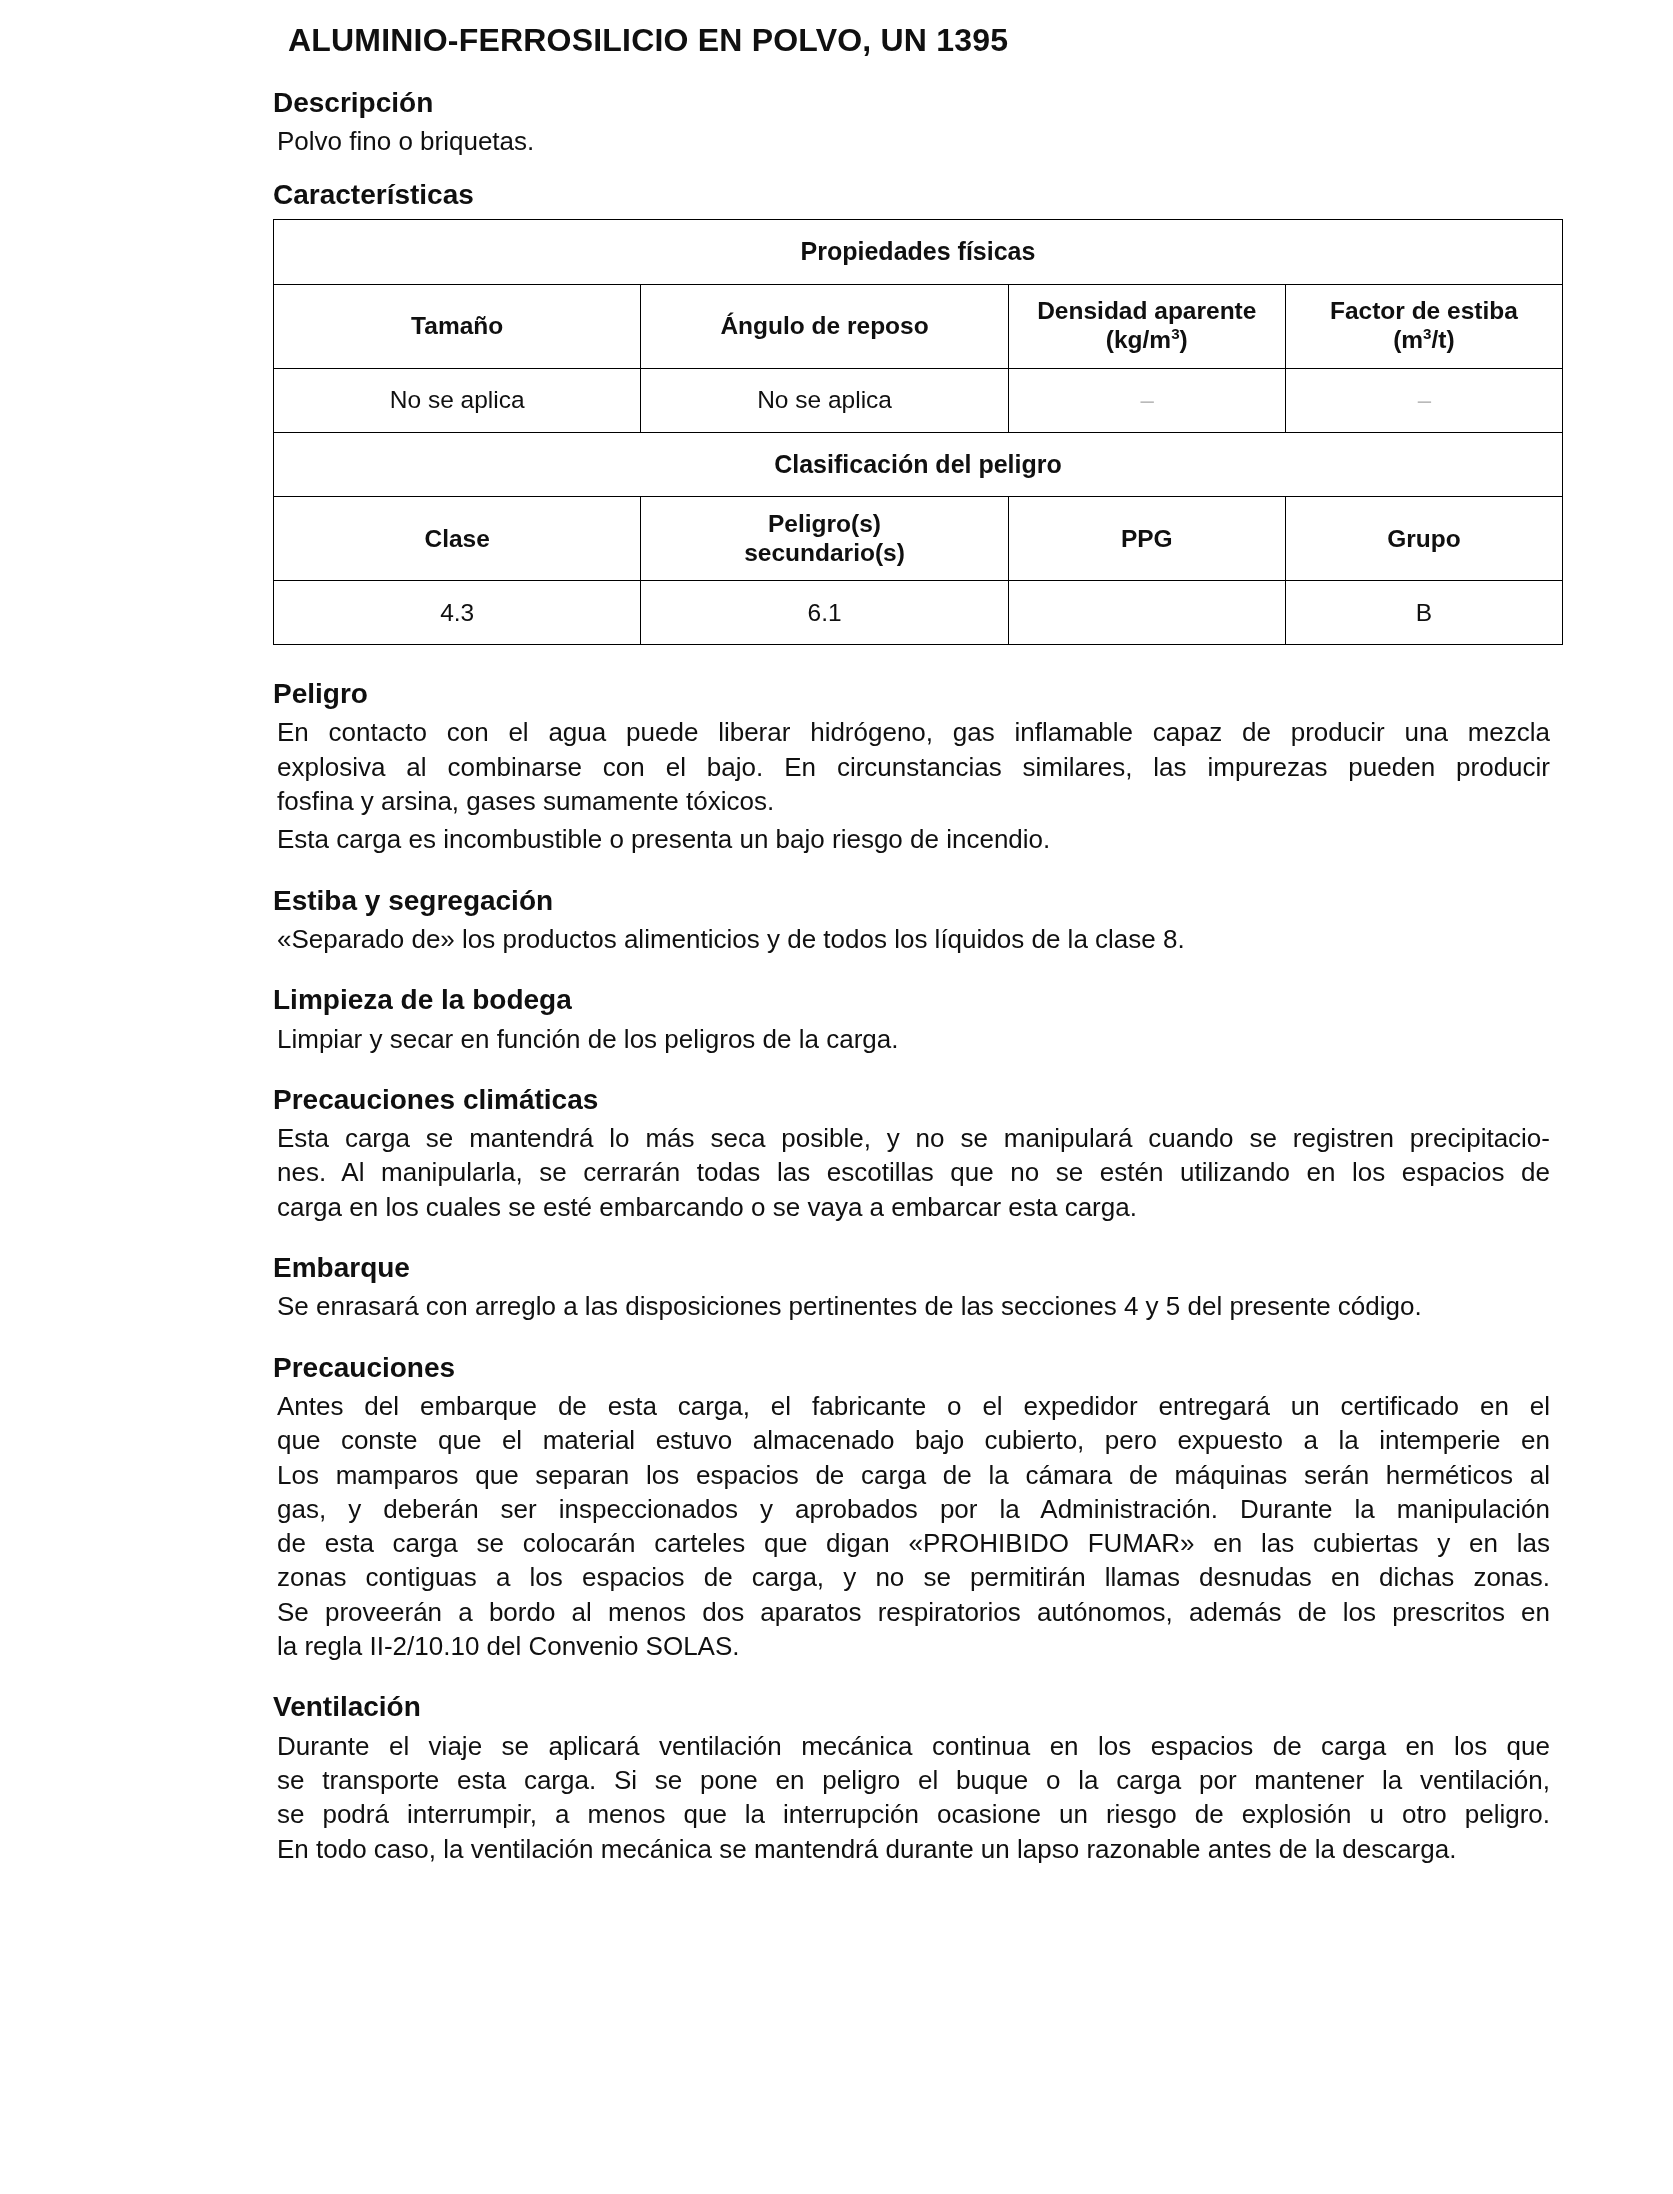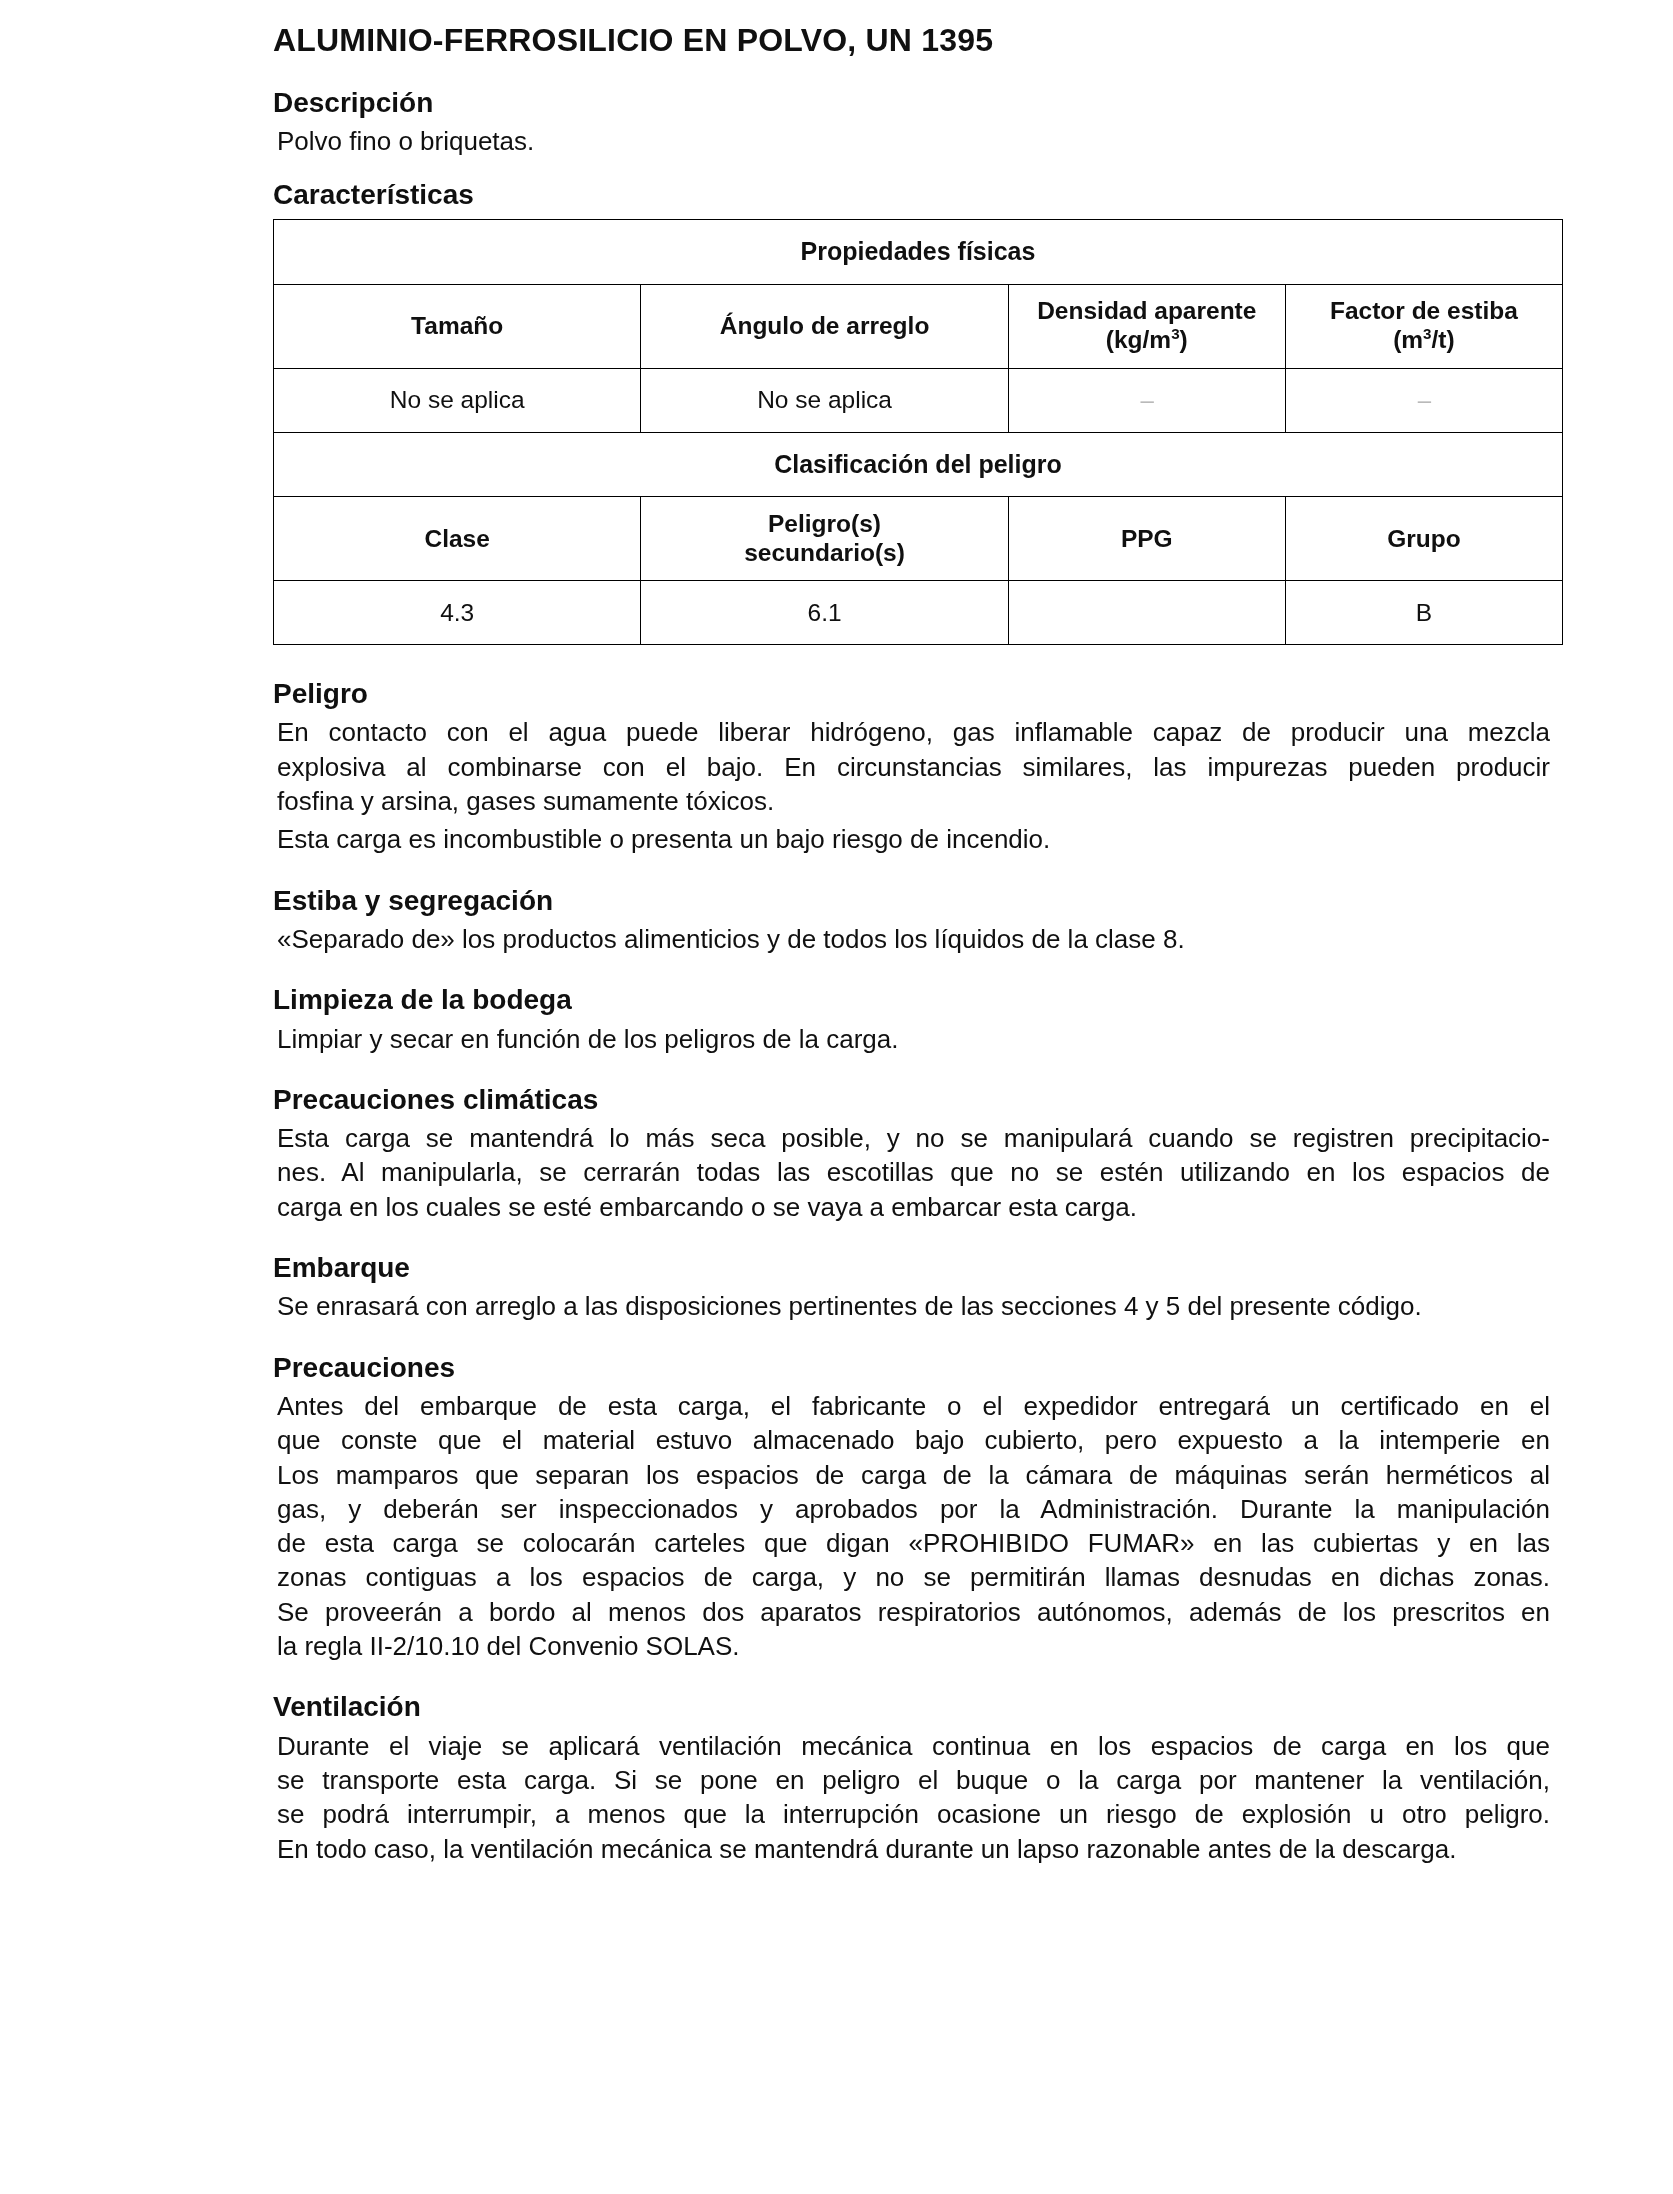--- a/index.html
+++ b/index.html
@@ -22,21 +22,21 @@
     height: 2194px;
     box-sizing: border-box;
     padding: 22px 119px 0 273px;
   }
 
   
   .doc-title {
     font-size: 32px;
     font-weight: bold;
     letter-spacing: 0.2px;
-    margin: 0 0 27px 0;
+    margin: 0 0 27px 15px;
     line-height: 1.15;
   }
 
   .section-heading {
     font-size: 28px;
     font-weight: bold;
     margin: 0 0 4.7px 0;
     line-height: 1.2;
   }
 
@@ -150,21 +150,21 @@
           <col class="col2">
           <col class="col3">
           <col class="col4">
       </colgroup>
       <tbody>
         <tr>
           <td class="band" colspan="4">Propiedades físicas</td>
         </tr>
         <tr>
           <td class="hdr">Tamaño</td>
-          <td class="hdr">Ángulo de arreglo</td>
+          <td class="hdr">Ángulo de reposo</td>
           <td class="hdr two-line">
             <span>Densidad aparente</span><br>
             <span><span>(kg/m</span><span class="unit-sup">3</span><span>)</span></span>
           </td>
           <td class="hdr two-line">
             <span>Factor de estiba</span><br>
             <span><span>(m</span><span class="unit-sup">3</span><span>/t)</span></span>
           </td>
         </tr>
         <tr>

